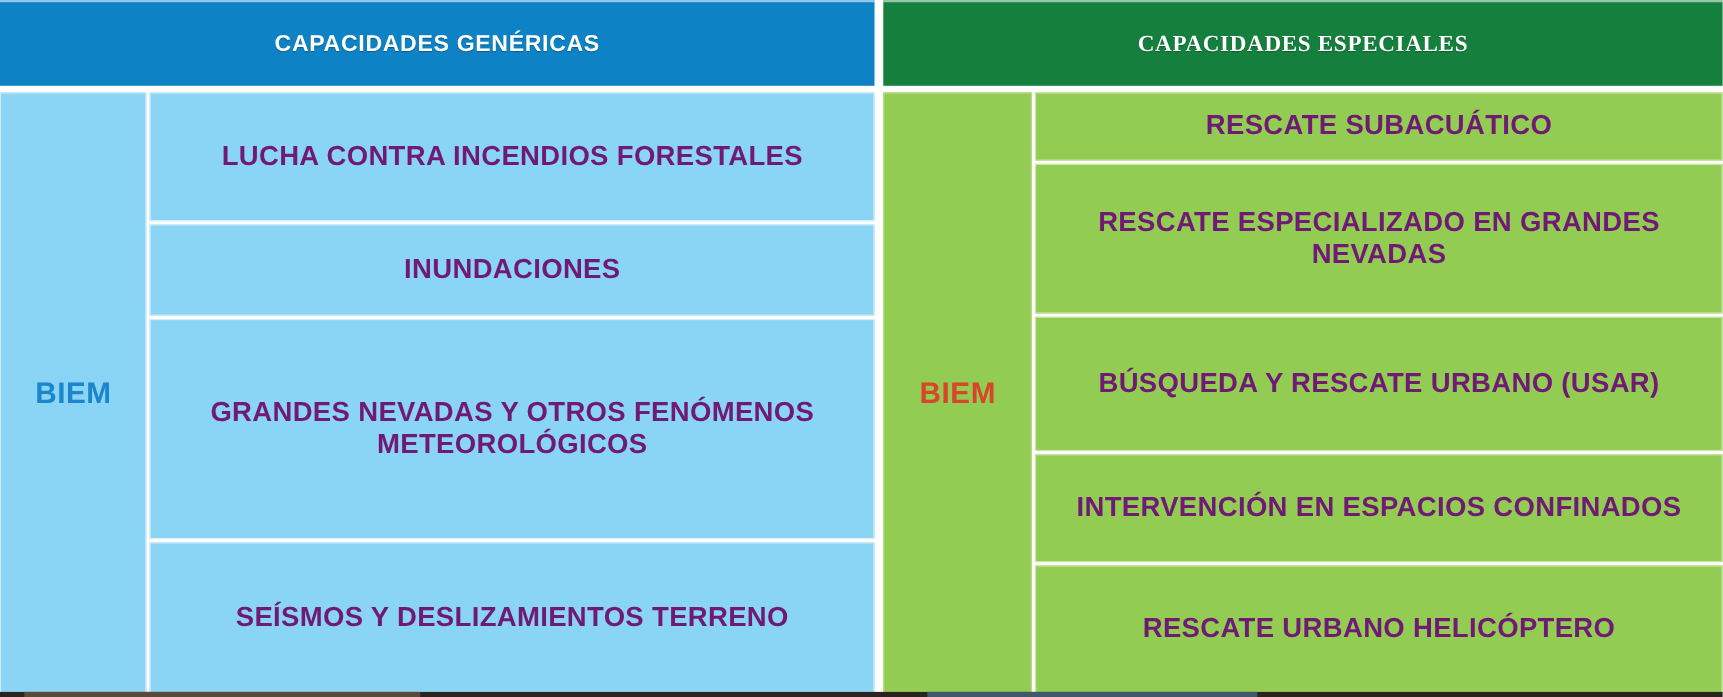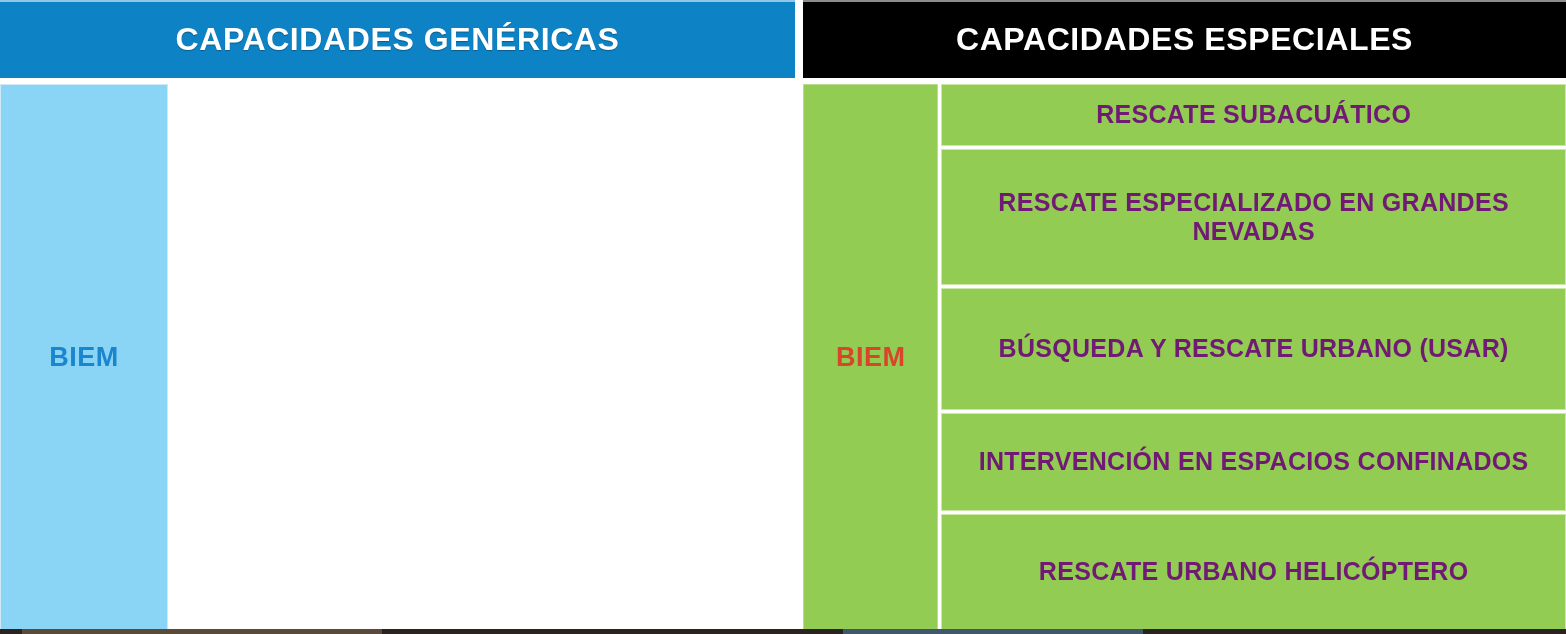--- a/index.html
+++ b/index.html
@@ -31,21 +31,21 @@
 
   .cap-header {
     box-sizing: border-box;
     width: 100%;
     height: 78px;
     display: flex;
     align-items: center;
     justify-content: center;
     color: #ffffff;
     font-weight: bold;
-    font-size: 32px;
+    font-size: 21px;
     letter-spacing: 0.6px;
     text-align: center;
     line-height: 1.1;
     text-shadow: 0 1px 1px rgba(0,0,0,0.28);
     border-top: 2px solid rgba(255,255,255,0.55);
   }
 
   .cap-body {
     box-sizing: border-box;
     display: flex;
@@ -115,21 +115,22 @@
   #gen-row-2 { flex: 0 0 200px; }
   #gen-row-3 { flex: 1 1 auto; }
 
   
   #block-special {
     left: 803px;
     width: 763px;
     height: 630px;
   }
   #block-special .cap-header {
-    background: #000000;
+    background: #15803d;
+    font-family: Liberation Serif, serif;
   }
   #block-special .cap-body {
     background: #ffffff;
   }
   #block-special .cap-label-cell {
     width: 145px;
     background: #92CC52;
     color: #D8452B;
     border: 1px solid #b9dd8e;
     margin-right: 3px;
@@ -164,20 +165,26 @@
 </style>
 </head>
 <body>
 
 <div id="stage">
 
   <div id="block-generic" class="cap-block">
     <div class="cap-header">CAPACIDADES GENÉRICAS</div>
     <div class="cap-body">
       <div class="cap-label-cell">BIEM</div>
+      <div class="cap-rows">
+        <div id="gen-row-0" class="cap-row">LUCHA CONTRA INCENDIOS FORESTALES</div>
+        <div id="gen-row-1" class="cap-row">INUNDACIONES</div>
+        <div id="gen-row-2" class="cap-row">GRANDES NEVADAS Y OTROS FENÓMENOS METEOROLÓGICOS</div>
+        <div id="gen-row-3" class="cap-row">SEÍSMOS Y DESLIZAMIENTOS TERRENO</div>
+      </div>
     </div>
   </div>
 
   <div id="block-special" class="cap-block">
     <div class="cap-header">CAPACIDADES ESPECIALES</div>
     <div class="cap-body">
       <div class="cap-label-cell">BIEM</div>
       <div class="cap-rows">
         <div id="spe-row-0" class="cap-row">RESCATE SUBACUÁTICO</div>
         <div id="spe-row-1" class="cap-row">RESCATE ESPECIALIZADO EN GRANDES NEVADAS</div>

